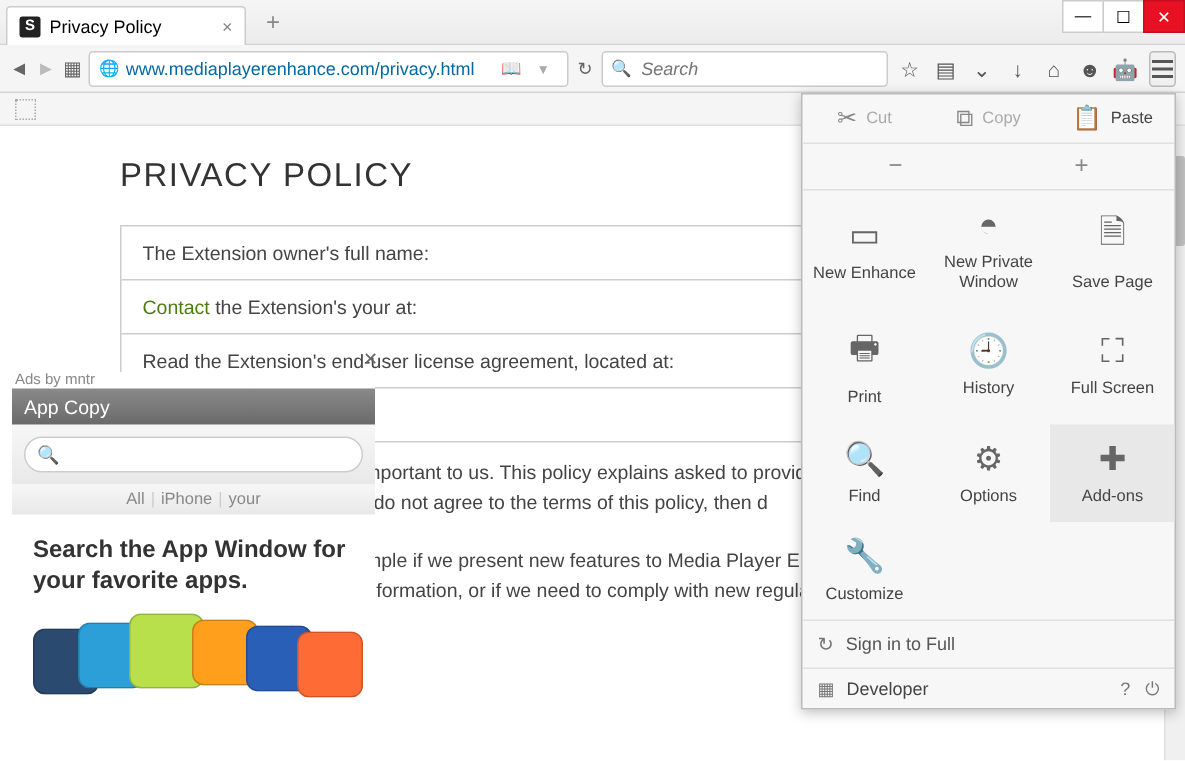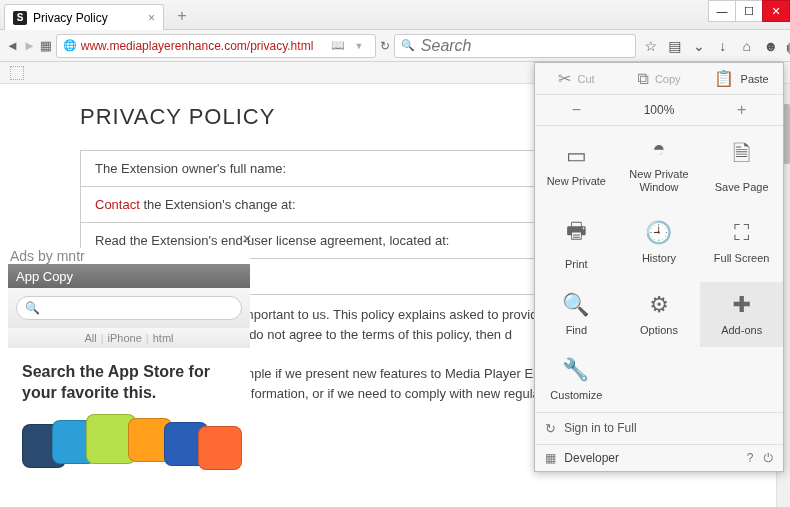--- a/index.html
+++ b/index.html
@@ -15,50 +15,50 @@
 .win-btn { width: 28px; display: flex; align-items: center; justify-content: center; font-size: 11px; }
 .win-btn.min { background: #fff; border: 1px solid #ccc; margin-right: -1px; }
 .win-btn.max { background: #fff; border: 1px solid #ccc; margin-right: -1px; }
 .win-btn.cls { background: #e81123; color: #fff; border: 1px solid #c50e1f; }
 
 
 .navbar { height: 32px; background: #f5f5f5; border-bottom: 1px solid #d3d3d3; display: flex; align-items: center; padding: 0 6px; gap: 4px; }
 .nav-icon { width: 20px; height: 20px; display: flex; align-items: center; justify-content: center; color: #666; font-size: 13px; }
 .urlbox { flex: 0 0 320px; height: 24px; border: 1px solid #ccc; border-radius: 3px; display: flex; align-items: center; padding: 0 6px; gap: 4px; background: #fff; }
 .urlbox .globe { color: #888; font-size: 11px; }
-.urlbox .urltext { font-size: 12px; color: #b91c1c; flex: 1; white-space: nowrap; overflow: hidden; }
+.urlbox .urltext { font-size: 12px; color: #0369a1; flex: 1; white-space: nowrap; overflow: hidden; }
 .reader-icon { color: #888; font-size: 11px; margin-left: auto; }
 .reload { width: 20px; display: flex; align-items: center; justify-content: center; color: #666; font-size: 12px; }
 .searchbox { flex: 1; height: 24px; border: 1px solid #ccc; border-radius: 3px; display: flex; align-items: center; padding: 0 6px; gap: 6px; background: #fff; }
 .searchbox .mag { color: #888; font-size: 11px; }
-.searchbox input { border: none; outline: none; font-size: 16px; font-style: italic; color: #888; flex: 1; }
+.searchbox input { border: none; outline: none; font-size: 12px; font-style: italic; color: #888; flex: 1; }
 .toolbar-icons { display: flex; gap: 2px; }
 .tb-icon { width: 22px; height: 22px; display: flex; align-items: center; justify-content: center; color: #555; font-size: 14px; }
 .hamburger { width: 26px; height: 24px; border: 1px solid #bbb; border-radius: 3px; display: flex; flex-direction: column; justify-content: center; align-items: center; gap: 3px; background: #f0f0f0; }
 .hamburger div { width: 14px; height: 2px; background: #555; }
 
 
 .bookbar { height: 22px; background: #f5f5f5; border-bottom: 1px solid #e0e0e0; display: flex; align-items: center; padding: 0 10px; }
 .bm-icon { width: 14px; height: 14px; border: 1px dotted #aaa; }
 
 
 .content { position: absolute; top: 84px; left: 0; right: 0; bottom: 0; overflow: hidden; background: #fff; }
 .page { padding: 20px 80px 20px 80px; }
 .page h1 { font-size: 22px; font-weight: normal; letter-spacing: 1px; color: #333; margin-bottom: 20px; }
 .policy-box { border: 1px solid #ccc; }
 .policy-row { border-bottom: 1px solid #ccc; padding: 10px 14px; font-size: 13px; color: #444; }
 .policy-row:last-child { border-bottom: none; }
-.policy-row a { color: #b91c1c; text-decoration: none; }
+.policy-row a { color: #4d7c0f; text-decoration: none; }
 .policy-text { font-size: 13px; color: #444; padding: 10px 14px; line-height: 1.5; }
 .scrollbar { position: absolute; right: 0; top: 0; bottom: 0; width: 14px; background: #f0f0f0; border-left: 1px solid #e0e0e0; }
 .scroll-thumb { width: 12px; height: 60px; background: #c0c0c0; border-radius: 2px; margin: 20px auto 0; }
 
 
 .ad { position: absolute; top: 248px; left: 8px; width: 242px; background: #fff; }
-.ad-label { font-size: 14px; color: #888; padding: 0 2px; }
+.ad-label { font-size: 10px; color: #888; padding: 0 2px; }
 .ad-header { height: 24px; background: linear-gradient(#8a8a8a, #6a6a6a); color: #fff; display: flex; align-items: center; padding: 0 8px; font-size: 13px; position: relative; }
 .ad-close { position: absolute; right: -2px; top: -16px; color: #666; font-size: 12px; }
 .ad-search { background: linear-gradient(#f7f7f7, #e8e8e8); padding: 8px; }
 .ad-search-box { height: 24px; background: #fff; border: 1px solid #ccc; border-radius: 12px; display: flex; align-items: center; padding: 0 8px; }
 .ad-search-box span { color: #aaa; font-size: 12px; }
 .ad-tabs { text-align: center; font-size: 11px; color: #888; padding: 4px 0; background: linear-gradient(#f7f7f7, #e8e8e8); }
 .ad-tabs .sep { margin: 0 4px; color: #ccc; }
 .ad-body { padding: 14px 14px 8px 14px; }
 .ad-body h2 { font-size: 16px; font-weight: bold; color: #333; line-height: 1.3; }
 .ad-icons { display: flex; gap: -6px; padding: 8px 14px 14px 14px; position: relative; height: 64px; }
@@ -142,21 +142,21 @@
 <div class="bookbar">
   <div class="bm-icon"></div>
 </div>
 
 <div class="content">
   <div class="page">
     <h1>PRIVACY POLICY</h1>
     <div class="policy-box">
       <div class="policy-row">The Extension owner's full name:</div>
       <div class="policy-row">
-        <a href="#">Contact</a><span> the Extension's change at:</span>
+        <a href="#">Contact</a><span> the Extension's your at:</span>
       </div>
       <div class="policy-row">Read the Extension's end-user license agreement, located at:</div>
       <div class="policy-row">Located at:</div>
     </div>
     <div class="policy-text">Enhance. Your privacy is important to us. This policy explains asked to provide your consent to this policy, before and e. If you do not agree to the terms of this policy, then d</div>
     <div class="policy-text">change this policy, for example if we present new features to Media Player Enhance that have impact on the way we use personal information, or if we need to comply with new regulatory requirements</div>
   </div>
   <div class="scrollbar">
     <div class="scroll-thumb"></div>
   </div>
@@ -165,24 +165,24 @@
 <div class="ad">
   <div class="ad-label">Ads by mntr</div>
   <div class="ad-close">✕</div>
   <div class="ad-header">App Copy</div>
   <div class="ad-search">
     <div class="ad-search-box">
         <span>🔍</span>
       </div>
   </div>
   <div class="ad-tabs">
-    <span>All</span><span class="sep">|</span><span>iPhone</span><span class="sep">|</span><span>html</span>
+    <span>All</span><span class="sep">|</span><span>iPhone</span><span class="sep">|</span><span>your</span>
   </div>
   <div class="ad-body">
-    <h2>Search the App Store for your favorite this.</h2>
+    <h2>Search the App Window for your favorite apps.</h2>
   </div>
   <div class="ad-icons">
     <div class="app-icon i1"></div>
     <div class="app-icon i2"></div>
     <div class="app-icon i3"></div>
     <div class="app-icon i4"></div>
     <div class="app-icon i5"></div>
     <div class="app-icon i6"></div>
   </div>
 </div>
@@ -199,29 +199,28 @@
       </div>
     <div class="menu-cell">
         <span class="ic">📋</span>
         <span>Paste</span>
       </div>
   </div>
   <div class="menu-row zoom-row">
     <div class="menu-cell">
         <span class="ic">−</span>
       </div>
-    <div class="menu-cell mid">100%</div>
     <div class="menu-cell">
         <span class="ic">+</span>
       </div>
   </div>
   <div class="grid">
     <div class="menu-cell">
         <span class="ic">▭</span>
-        <span class="lbl">New Private</span>
+        <span class="lbl">New Enhance</span>
       </div>
     <div class="menu-cell">
         <span class="ic">◓</span>
         <span class="lbl">New Private Window</span>
       </div>
     <div class="menu-cell">
         <span class="ic">🗎</span>
         <span class="lbl">Save Page</span>
       </div>
     <div class="menu-cell">

